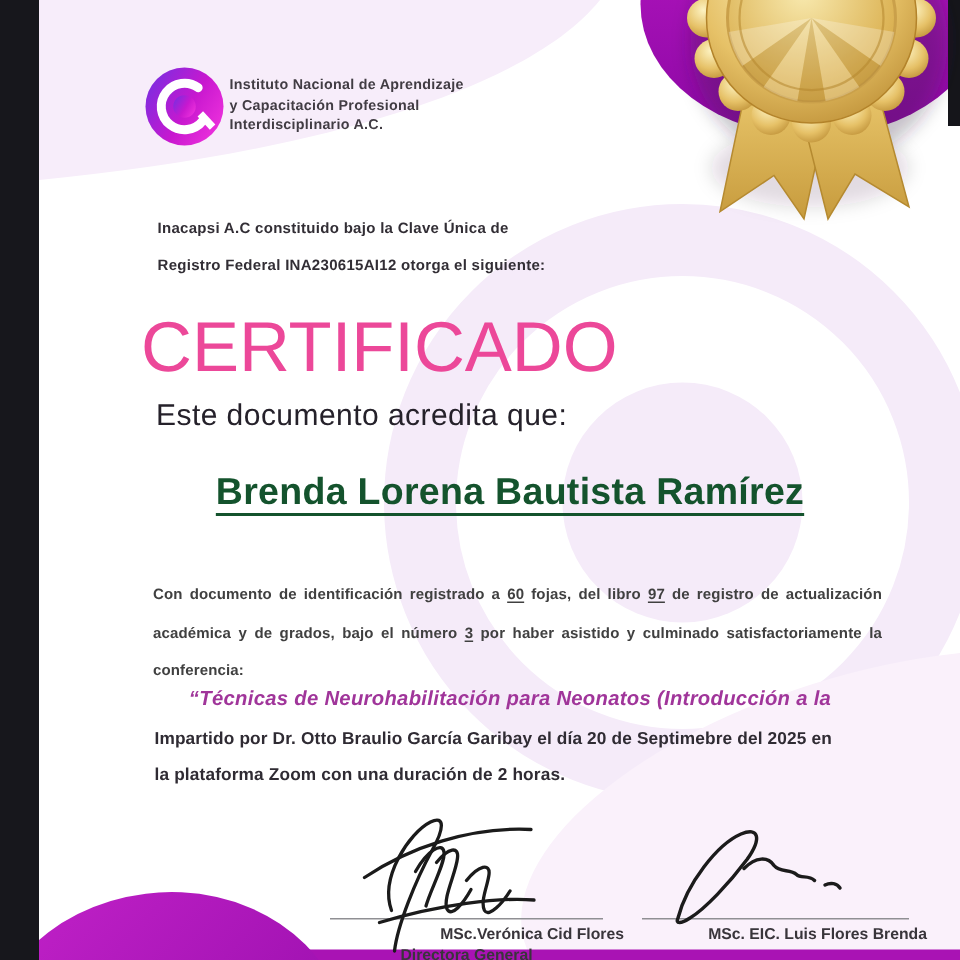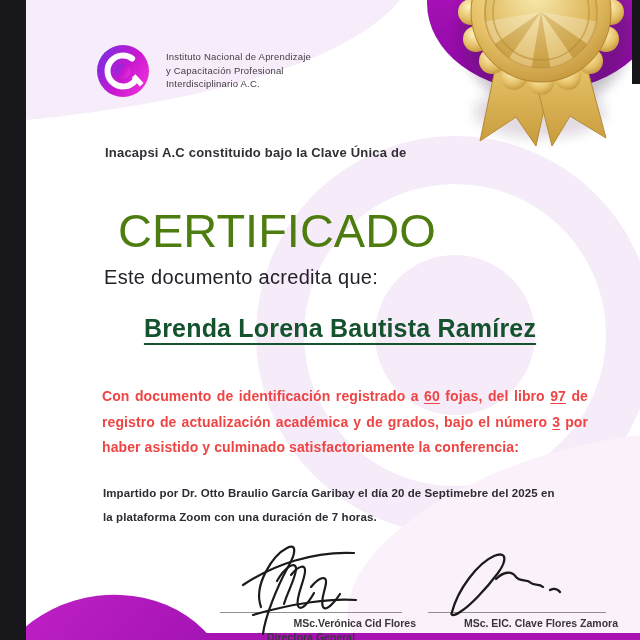--- a/index.html
+++ b/index.html
@@ -10,32 +10,32 @@
     -webkit-font-smoothing:antialiased;
   }
   .abs{position:absolute;}
   
   .side-bar{left:0;top:0;width:26px;height:640px;background:#17171c;z-index:5;}
   
   .bg-svg{left:0;top:0;z-index:0;}
   .content{position:absolute;inset:0;z-index:2;}
   
   .logo-wrap{left:96px;top:44px;width:320px;height:60px;display:flex;align-items:flex-start;}
-  .logo-text{margin-left:16px;margin-top:6px;font-size:9.5px;font-weight:400;color:#413c43;line-height:13.5px;letter-spacing:.2px;white-space:nowrap;}
-  
-  .intro{left:105px;top:140px;font-size:13px;font-weight:700;color:#322e35;line-height:25px;letter-spacing:.2px;white-space:nowrap;}
-  
-  .cert-title{left:118px;top:203px;font-size:47px;font-weight:300;color:#4d7c0f;letter-spacing:0;line-height:56px;}
+  .logo-text{margin-left:3px;margin-top:6px;font-size:9.5px;font-weight:700;color:#413c43;line-height:13.5px;letter-spacing:.2px;white-space:nowrap;}
+  
+  .intro{left:105px;top:140px;font-size:10px;font-weight:700;color:#322e35;line-height:25px;letter-spacing:.2px;white-space:nowrap;}
+  
+  .cert-title{left:94px;top:203px;font-size:47px;font-weight:300;color:#ec4899;letter-spacing:0;line-height:56px;}
   
   .subtitle{left:104px;top:266px;font-size:20px;font-weight:400;color:#25212a;letter-spacing:.3px;text-align:center;}
   
   .recipient{left:80px;top:314px;width:520px;text-align:center;font-size:25px;font-weight:800;color:#14532d;letter-spacing:.2px;white-space:nowrap;}
   .recipient span{text-decoration:underline;text-decoration-thickness:2px;text-underline-offset:6px;}
   
-  .body-par{left:102px;top:384px;width:486px;font-size:14px;font-weight:700;color:#ef4444;line-height:25.5px;letter-spacing:.1px;text-align:justify;}
+  .body-par{left:102px;top:384px;width:486px;font-size:10px;font-weight:700;color:#404040;line-height:25.5px;letter-spacing:.1px;text-align:justify;}
   .body-par .num{font-weight:800;text-decoration:underline;text-underline-offset:2px;}
   
   .conference{left:70px;top:455px;width:540px;text-align:center;font-size:13.5px;font-style:italic;font-weight:700;color:#a0359a;line-height:22.5px;letter-spacing:.2px;}
   .conference div{white-space:nowrap;}
   
   .details{left:103px;top:481px;font-size:11.5px;font-weight:700;color:#2f2b33;line-height:24px;letter-spacing:.1px;white-space:nowrap;}
   
   .sig-line{height:1px;background:#8f8f93;top:612px;}
   .sig-line.l{left:220px;width:182px;}
   .sig-line.r{left:428px;width:178px;}
@@ -149,38 +149,40 @@
     </svg>
     <div class="logo-text">
       <div>Instituto Nacional de Aprendizaje</div>
       <div>y Capacitación Profesional</div>
       <div>Interdisciplinario A.C.</div>
     </div>
   </div>
 
   <div class="abs intro">
     <div>Inacapsi A.C constituido bajo la Clave Única de</div>
+    <div>Registro Federal INA230615AI12 otorga el siguiente:</div>
   </div>
 
   <div class="abs cert-title">CERTIFICADO</div>
 
   <div class="abs subtitle">Este documento acredita que:</div>
 
   <div class="abs recipient">
     <span>Brenda Lorena Bautista Ramírez</span>
   </div>
 
   <div class="abs body-par"><span>Con documento de identificación registrado a </span><span class="num">60</span><span> fojas, del libro </span><span class="num">97</span><span> de registro de actualización académica y de grados, bajo el número </span><span class="num">3</span><span> por haber asistido y culminado satisfactoriamente la conferencia:</span></div>
 
   <div class="abs conference">
+    <div>“Técnicas de Neurohabilitación para Neonatos (Introducción a la</div>
   </div>
 
   <div class="abs details">
     <div>Impartido por Dr. Otto Braulio García Garibay el día 20 de Septimebre del 2025 en</div>
-    <div>la plataforma Zoom con una duración de 7 horas.</div>
+    <div>la plataforma Zoom con una duración de 2 horas.</div>
   </div>
 
   <svg class="abs squiggle" style="left:233px;top:541px;" width="132" height="99" viewBox="0 0 132 99">
     <g fill="none" stroke="#1b1b1b" stroke-width="2.2" stroke-linecap="round">
       <path d="M28,66 C20,44 40,14 54,7 C64,2 63,12 55,26 C44,46 32,76 30,93"></path>
       <path d="M44,40 C52,26 62,20 63,27 C64,34 54,52 51,63"></path>
       <path d="M58,34 C66,24 73,23 72,31 C71,41 62,58 65,65 C68,71 76,61 81,52"></path>
       <path d="M78,46 C86,36 94,34 93,42 C92,50 87,60 90,66 C93,71 102,61 107,53"></path>
       <path d="M10,44 C40,24 80,10 121,12"></path>
       <path d="M20,74 C60,62 100,57 123,59"></path>
@@ -191,15 +193,15 @@
       <path d="M12,63 C18,40 38,14 54,7 C66,2 68,10 58,24 C46,40 30,57 20,63 C14,67 10,67 12,63"></path>
       <path d="M56,30 C64,22 72,22 76,28 C80,33 87,30 91,34 C94,37 99,34 103,38"></path>
       <path d="M110,41 C114,39 118,40 120,43"></path>
     </g>
   </svg>
 
   <div class="abs sig-line l"></div>
   <div class="abs sig-line r"></div>
   <div class="abs sig-name l">MSc.Verónica Cid Flores</div>
   <div class="abs sig-title">Directora General</div>
-  <div class="abs sig-name r">MSc. EIC. Clave Flores Zamora</div>
+  <div class="abs sig-name r">MSc. EIC. Luis Flores Brenda</div>
 
 </div>
 
 </body></html>

